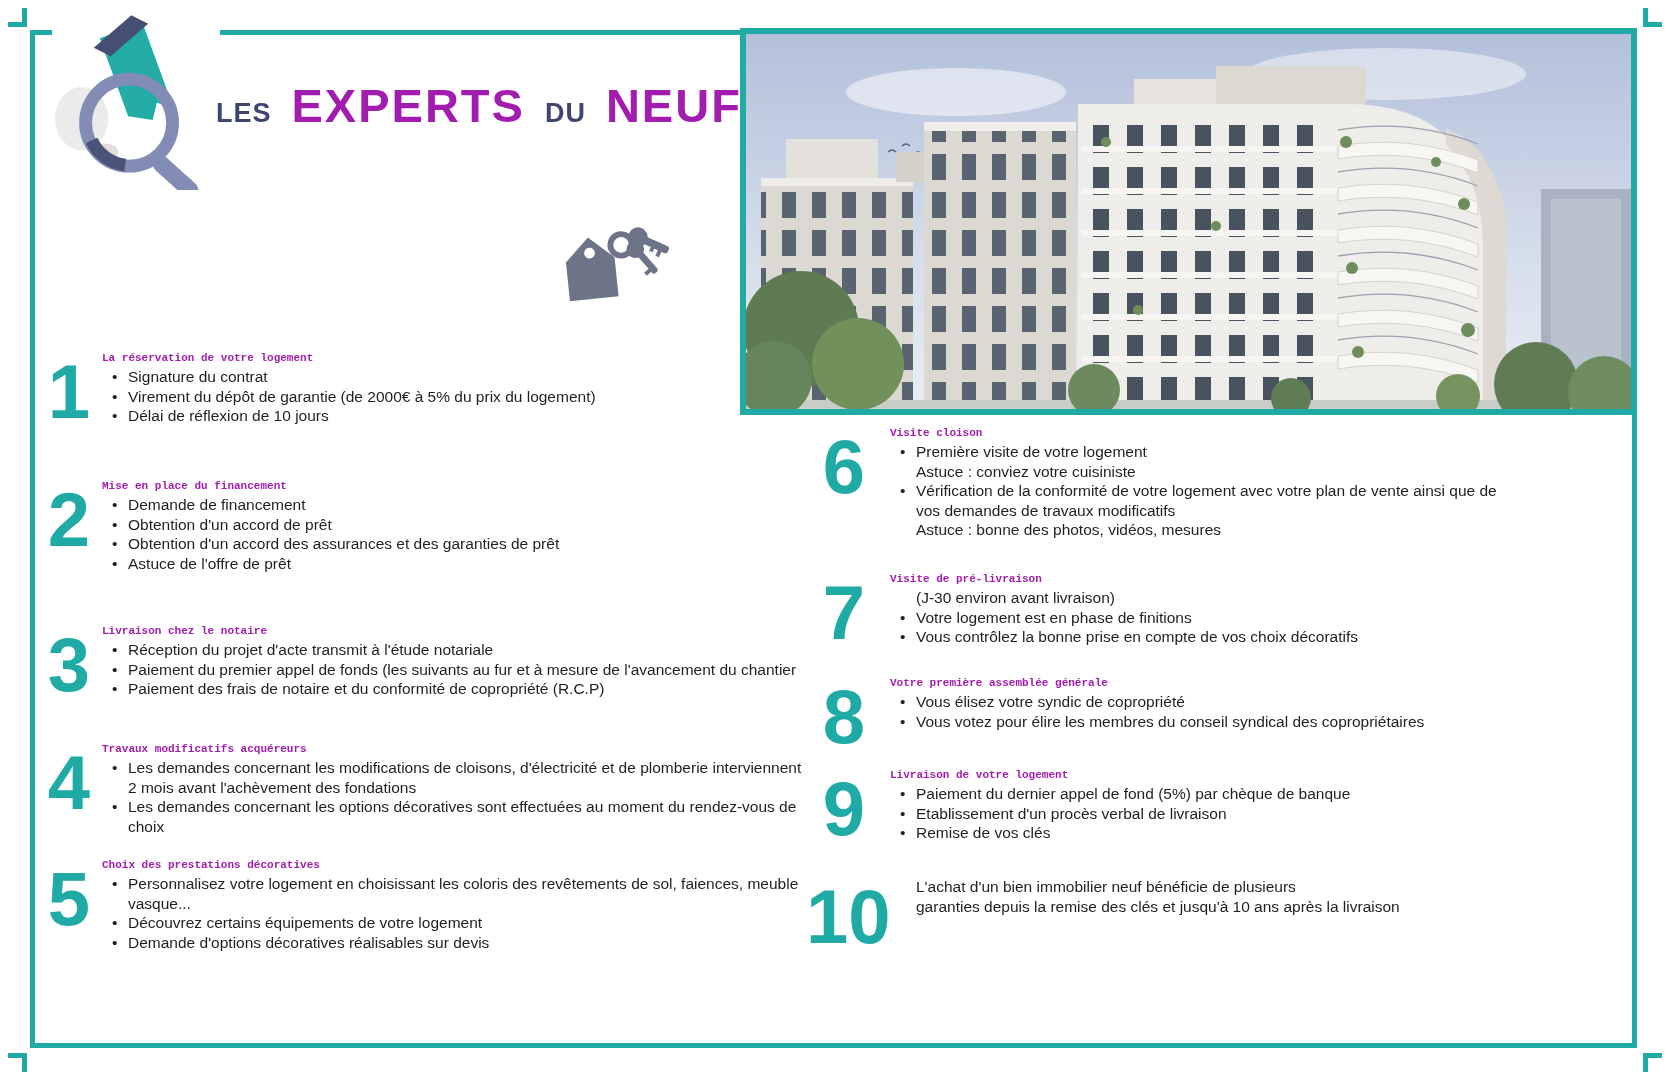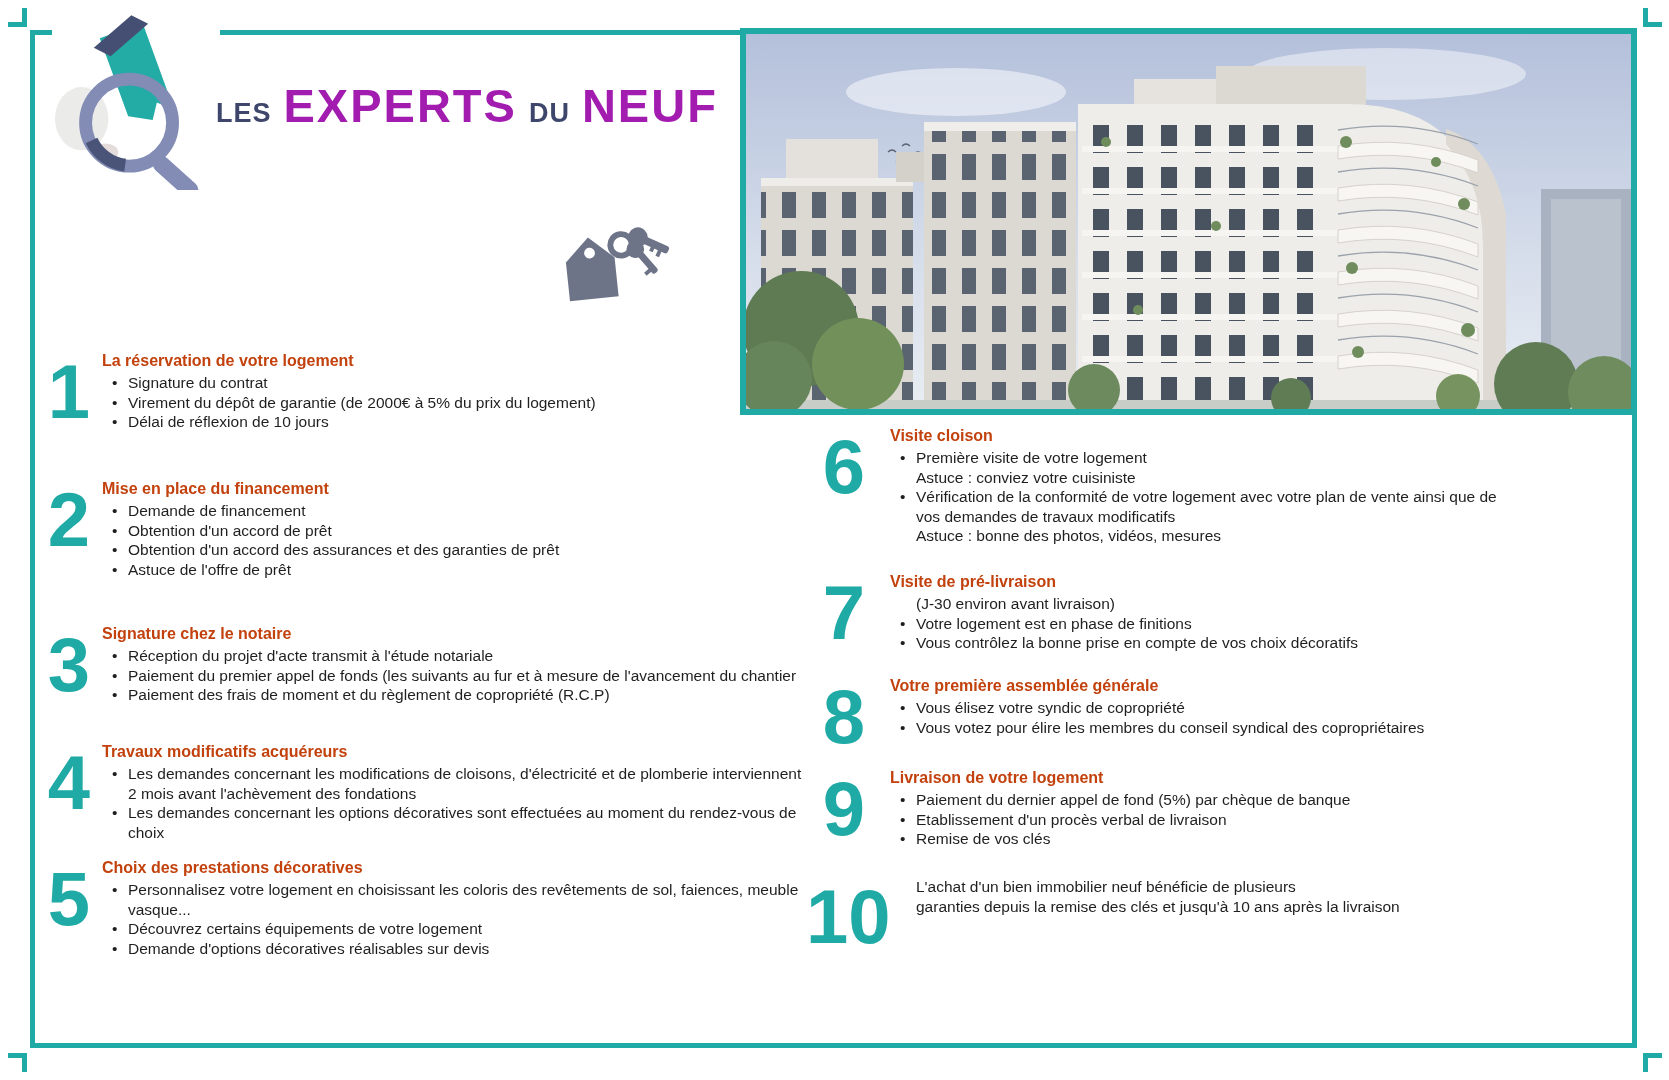--- a/index.html
+++ b/index.html
@@ -11,21 +11,21 @@
   .frame{position:absolute;left:30px;top:30px;width:1607px;height:1018px;
     border:5px solid #1FAAA6;box-sizing:border-box;}
   .corner{position:absolute;width:19px;height:19px;box-sizing:border-box;}
   .corner.tl{left:8px;top:8px;border-right:5px solid #1FAAA6;border-bottom:5px solid #1FAAA6;}
   .corner.tr{left:1643px;top:8px;border-left:5px solid #1FAAA6;border-bottom:5px solid #1FAAA6;}
   .corner.bl{left:8px;top:1053px;border-right:5px solid #1FAAA6;border-top:5px solid #1FAAA6;}
   .corner.br{left:1643px;top:1053px;border-left:5px solid #1FAAA6;border-top:5px solid #1FAAA6;}
 
   
   .logo-icon{position:absolute;left:52px;top:2px;width:168px;height:188px;background:#ffffff;}
-  .logo-text{position:absolute;left:216px;top:78px;display:flex;align-items:baseline;gap:12px;
+  .logo-text{position:absolute;left:216px;top:78px;display:flex;align-items:baseline;gap:20px;
     font-weight:700;letter-spacing:1px;white-space:nowrap;}
   .logo-small{font-size:27px;color:#3E476B;}
   .logo-big{font-size:47px;color:#a21caf;letter-spacing:2px;}
 
   
   .title{position:absolute;left:64px;top:194px;font-size:47px;font-weight:700;color:#29AFAB;
     line-height:1.38;letter-spacing:.5px;white-space:pre-line;}
   .keys{position:absolute;left:558px;top:218px;width:118px;height:88px;transform:rotate(-6deg);}
 
   
@@ -35,21 +35,21 @@
 
   
   .step{position:absolute;display:flex;align-items:flex-start;}
   .step-num{flex:none;font-size:76px;font-weight:700;color:#1FAAA6;line-height:.85;
     margin-top:8px;text-align:center;}
   .col-left .step-num{width:50px;}
   .col-right .step-num{width:76px;}
   .step-body{margin-left:8px;}
   .col-left .step-body{width:706px;}
   .col-right .step-body{width:622px;}
-  .step-heading{font-size:16px;font-weight:700;color:#c2410c;margin:0 0 3px 0;}
+  .step-heading{font-size:11px;font-weight:700;color:#a21caf;margin:0 0 3px 0;font-family:Liberation Mono, monospace;}
   .step-items{padding-left:10px;}
   .item{display:flex;font-size:15.5px;line-height:19.5px;color:#1f1f1f;}
   .item .marker{flex:none;width:16px;}
   .item .txt{flex:1;}
 </style>
 </head>
 <body>
 
 <div class="canvas">
 
@@ -240,33 +240,33 @@
             <span class="marker">•</span>
             <span class="txt">Astuce de l'offre de prêt</span>
           </div>
       </div>
     </div>
   </div>
 
   <div class="step col-left" style="left:44px;top:625px;">
     <div class="step-num">3</div>
     <div class="step-body">
-      <div class="step-heading">Signature chez le notaire</div>
+      <div class="step-heading">Livraison chez le notaire</div>
       <div class="step-items">
         <div class="item">
             <span class="marker">•</span>
             <span class="txt">Réception du projet d'acte transmit à l'étude notariale</span>
           </div>
         <div class="item">
             <span class="marker">•</span>
             <span class="txt">Paiement du premier appel de fonds (les suivants au fur et à mesure de l'avancement du chantier</span>
           </div>
         <div class="item">
             <span class="marker">•</span>
-            <span class="txt">Paiement des frais de moment et du règlement de copropriété (R.C.P)</span>
+            <span class="txt">Paiement des frais de notaire et du conformité de copropriété (R.C.P)</span>
           </div>
       </div>
     </div>
   </div>
 
   <div class="step col-left" style="left:44px;top:743px;">
     <div class="step-num">4</div>
     <div class="step-body">
       <div class="step-heading">Travaux modificatifs acquéreurs</div>
       <div class="step-items">

